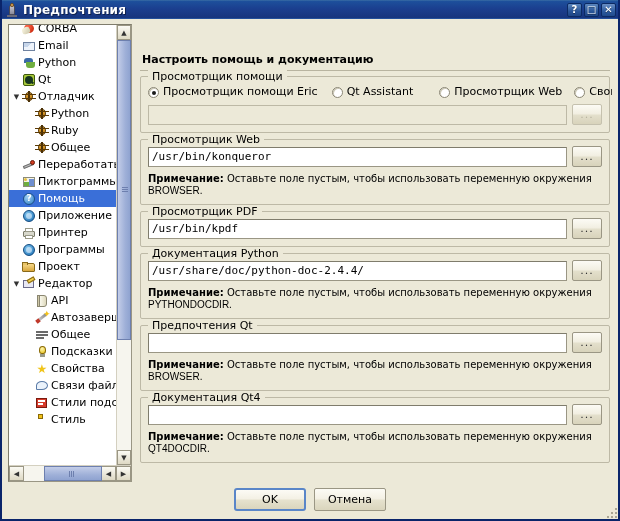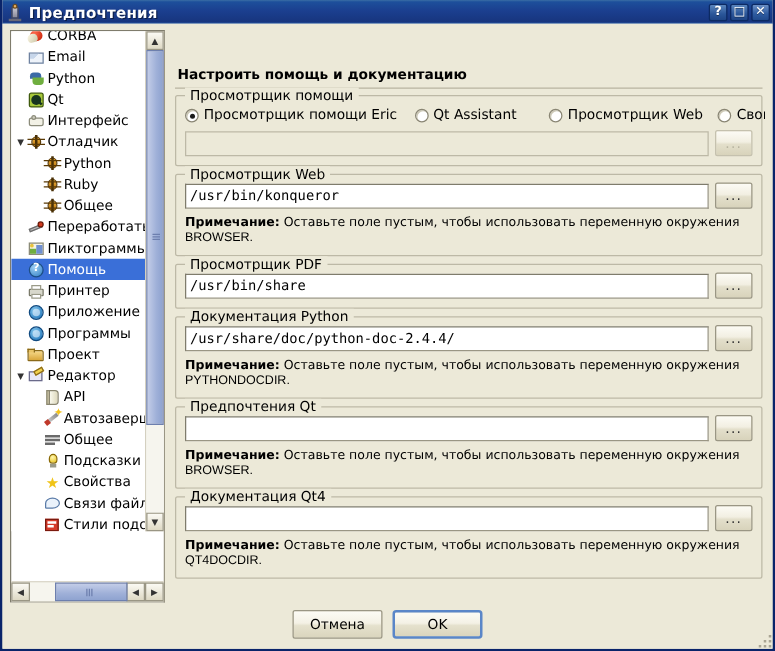--- a/index.html
+++ b/index.html
@@ -89,21 +89,20 @@
 
   
   #sidebar {
     width: 124px; flex: 0 0 124px;
     display: flex; flex-direction: column;
     background: #ffffff;
     border: 1px solid #9a9684;
     border-top-color: #7f7c6c;
     border-left-color: #7f7c6c;
     position: relative;
-    gap: 40px;
   }
   #tree-row { flex: 1 1 auto; display: flex; min-height: 0; }
   #tree {
     flex: 1 1 auto;
     overflow: hidden;
     background: #fff;
     padding-top: 0px;
     position: relative;
   }
   .tnode {
@@ -404,28 +403,20 @@
               <div class="tnode">
                 <span class="twist"></span>
                 <span class="ticon i-qt">
                   <span class="ic a"></span>
                   <span class="ic b"></span>
                   <span class="ic c"></span>
                 </span>
                 <span class="tlabel">Qt</span>
               </div>
               <div class="tnode">
-                <span class="twist"></span>
-                <span class="ticon i-iface">
-                  <span class="ic a"></span>
-                  <span class="ic b"></span>
-                </span>
-                <span class="tlabel">Интерфейс</span>
-              </div>
-              <div class="tnode">
                 <span class="twist">▼</span>
                 <span class="ticon i-bug">
                   <span class="ic a"></span>
                   <span class="ic b"></span>
                   <span class="ic c"></span>
                   <span class="ic d"></span>
                 </span>
                 <span class="tlabel">Отладчик</span>
               </div>
               <div class="tnode">
@@ -482,34 +473,34 @@
               <div class="tnode sel">
                 <span class="twist"></span>
                 <span class="ticon i-help">
                   <span class="ic a"></span>
                   <span class="ic b">?</span>
                 </span>
                 <span class="tlabel">Помощь</span>
               </div>
               <div class="tnode">
                 <span class="twist"></span>
+                <span class="ticon i-app">
+                  <span class="ic a"></span>
+                  <span class="ic b"></span>
+                </span>
+                <span class="tlabel">Приложение</span>
+              </div>
+              <div class="tnode">
+                <span class="twist"></span>
                 <span class="ticon i-print">
                   <span class="ic a"></span>
                   <span class="ic b"></span>
                   <span class="ic c"></span>
                 </span>
                 <span class="tlabel">Принтер</span>
-              </div>
-              <div class="tnode">
-                <span class="twist"></span>
-                <span class="ticon i-app">
-                  <span class="ic a"></span>
-                  <span class="ic b"></span>
-                </span>
-                <span class="tlabel">Приложение</span>
               </div>
               <div class="tnode">
                 <span class="twist"></span>
                 <span class="ticon i-app">
                   <span class="ic a"></span>
                   <span class="ic b"></span>
                 </span>
                 <span class="tlabel">Программы</span>
               </div>
               <div class="tnode">
@@ -664,21 +655,21 @@
               <span class="gtitle">Просмотрщик Web</span>
               <div class="field-row">
                 <div class="txt">/usr/bin/konqueror</div>
                 <div class="btn-dots">...</div>
               </div>
               <div class="note"><b>Примечание:</b> Оставьте поле пустым, чтобы использовать переменную окружения<br><span class="mono">BROWSER.</span></div>
             </div>
             <div class="gbox">
               <span class="gtitle">Просмотрщик PDF</span>
               <div class="field-row">
-                <div class="txt">/usr/bin/share</div>
+                <div class="txt">/usr/bin/kpdf</div>
                 <div class="btn-dots">...</div>
               </div>
             </div>
             <div class="gbox">
               <span class="gtitle">Документация Python</span>
               <div class="field-row">
                 <div class="txt">/usr/share/doc/python-doc-2.4.4/</div>
                 <div class="btn-dots">...</div>
               </div>
               <div class="note"><b>Примечание:</b> Оставьте поле пустым, чтобы использовать переменную окружения<br><span class="mono">PYTHONDOCDIR.</span></div>
@@ -698,22 +689,22 @@
                 <div class="btn-dots">...</div>
               </div>
               <div class="note"><b>Примечание:</b> Оставьте поле пустым, чтобы использовать переменную окружения<br><span class="mono">QT4DOCDIR.</span></div>
             </div>
           </div>
       </div>
 
     </div>
 
     <div id="footer">
+      <div class="dlg-btn def">OK</div>
       <div class="dlg-btn">Отмена</div>
-      <div class="dlg-btn def">OK</div>
     </div>
   </div>
 
   <div id="grip-corner">
       <i style="right: 0px; bottom: 0px;"></i>
       <i style="right: 0px; bottom: 4px;"></i>
       <i style="right: 0px; bottom: 8px;"></i>
       <i style="right: 4px; bottom: 0px;"></i>
       <i style="right: 4px; bottom: 4px;"></i>
       <i style="right: 8px; bottom: 0px;"></i>

